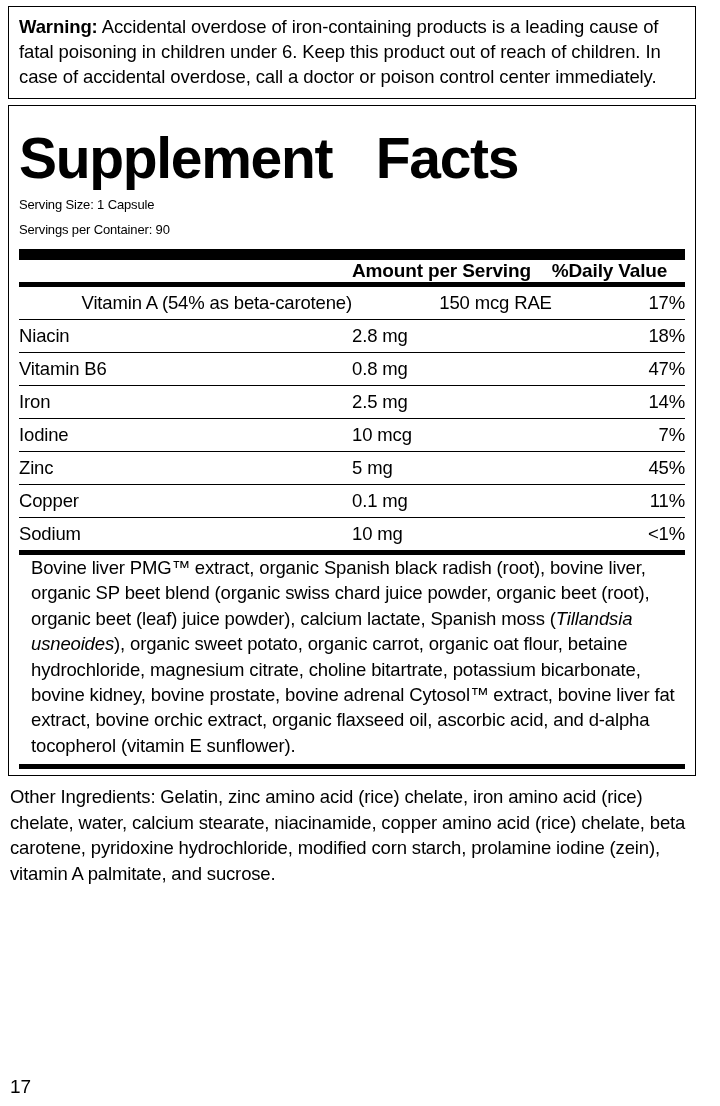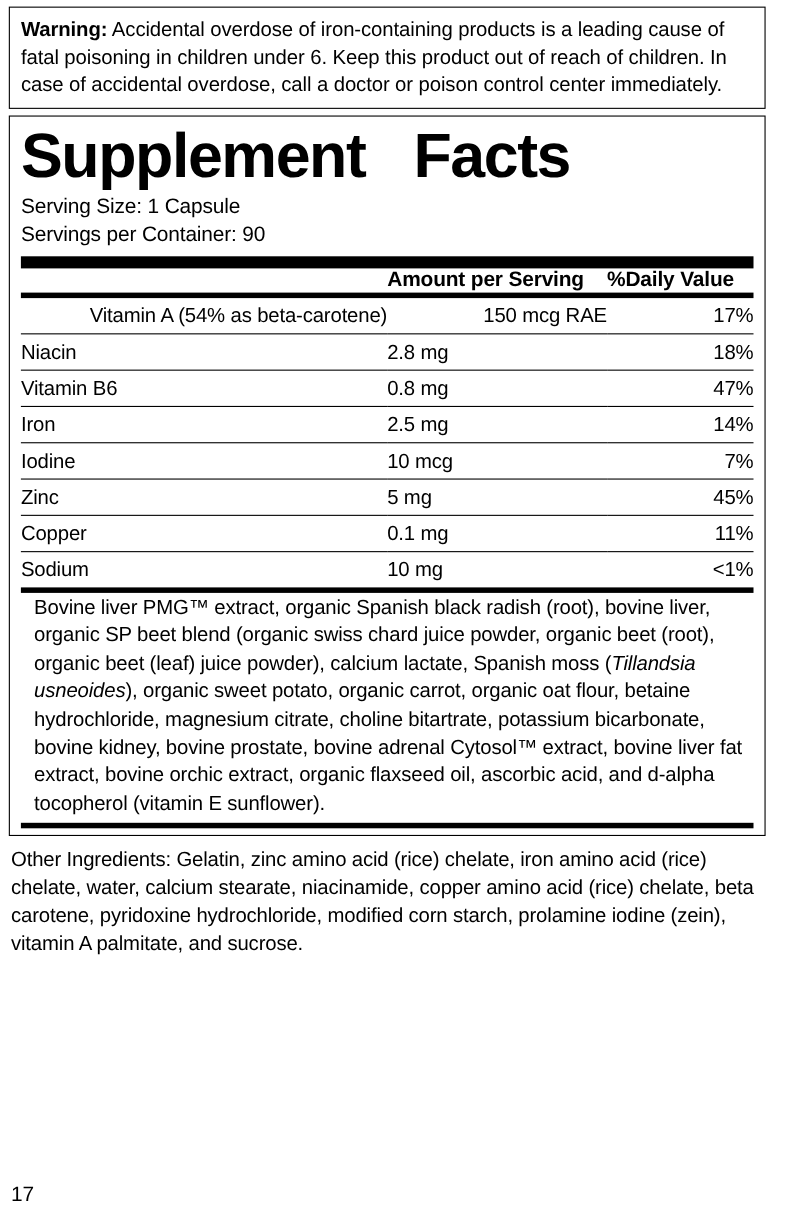--- a/index.html
+++ b/index.html
@@ -35,32 +35,32 @@
     letter-spacing: -0.1px;
   }
   .warning-text b {
     font-weight: bold;
   }
 
   
   .facts-box {
     border: 1px solid #000;
     box-sizing: border-box;
-    padding: 4px 10px 6px 10px;
+    padding: 20px 10px 6px 10px;
   }
   .facts-title {
     font-size: 57px;
     font-weight: bold;
     letter-spacing: -1.3px;
     line-height: 64px;
     white-space: pre;
     margin: 0 0 2px 0;
   }
   .serving-line {
-    font-size: 19px;
+    font-size: 13px;
     line-height: 25px;
     letter-spacing: -0.15px;
   }
 
   .rule-thick {
     height: 11px;
     background: #000;
     margin: 7px 0 0 0;
   }
   .rule-medium {

